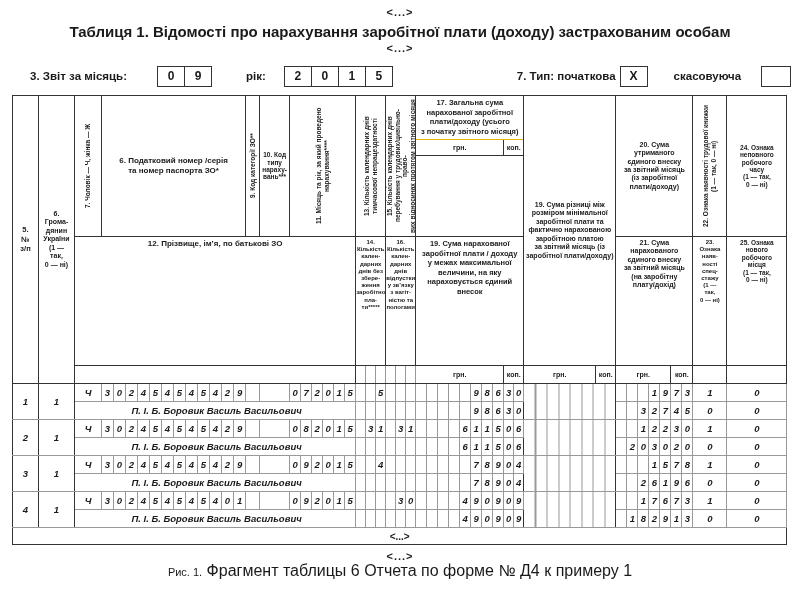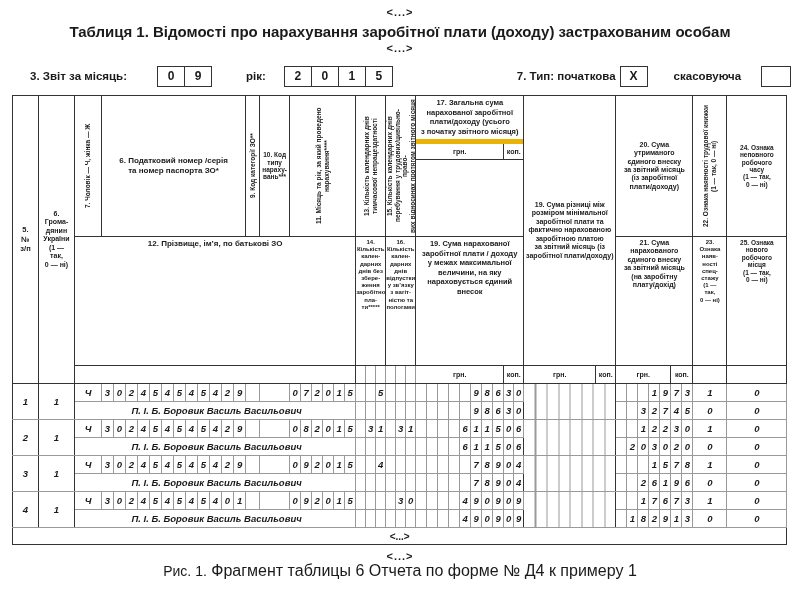--- a/index.html
+++ b/index.html
@@ -30,39 +30,39 @@
   .fs65{font-size:6.5px;line-height:7.4px;}
   .fs6{font-size:6px;line-height:7.2px;}
   .fs7{font-size:7px;line-height:8.4px;}
   .fs75{font-size:7.5px;line-height:9.5px;}
   .fs8{font-size:8px;line-height:10px;}
   .vtop{vertical-align:top !important;padding-top:2px !important;}
   .rot{writing-mode:vertical-rl;transform:rotate(180deg);font-size:6.5px;line-height:7.6px;
        white-space:pre-line;height:134px;margin:0 auto;text-align:center;}
   
   .h17{vertical-align:top !important;}
-  .h17 .t{border-bottom:5px solid #eab308;padding:2px 1px 3px 1px;}
+  .h17 .t{border-bottom:1px solid #eab308;padding:2px 1px 3px 1px;}
   .h17 .gk{display:flex;border-bottom:1px solid #333;height:15px;align-items:center;font-size:7px;}
   .h17 .gk .g{width:87px;border-right:1px solid #333;height:15px;line-height:15px;}
   .h17 .gk .k{flex:1;height:15px;line-height:15px;}
 
   
   tr.l1 td,tr.l2 td{height:17px;border:1px solid #999;font-size:9.5px;font-style:italic;
       font-weight:600;text-align:center;vertical-align:middle;}
   tr.l1 td{border-top:1.6px solid #222;}
   td.b{border-left:1.3px solid #333 !important;}
   td.c5num{font-style:normal;font-weight:400;font-size:13px;border-left:1px solid #333 !important;border-right:1px solid #333 !important;}
   td.c6cit{font-size:10px;border-right:1px solid #333 !important;}
   td.name{text-align:left;padding-left:3px;font-size:11.5px;white-space:nowrap;font-weight:500;}
   td.c19cell{background:repeating-linear-gradient(to right,transparent 0 10.5px,#999 10.5px 11.5px);
       border-left:1.3px solid #333 !important;border-right:1.3px solid #333 !important;}
   tr.erow td{height:16px;border:1px solid #333;border-top:1.6px solid #222;font-weight:bold;font-size:10px;text-align:center;}
 
   .caption{position:absolute;left:0;width:800px;text-align:center;}
-  .cap-small{font-size:14px;}
+  .cap-small{font-size:11px;}
   .cap-main{font-size:16px;}
 </style>
 </head>
 <body>
 
 <div class="center ellipsis" style="margin-top:6px">&lt;...&gt;</div>
 <div class="center doc-title">Таблиця 1. Відомості про нарахування заробітної плати (доходу) застрахованим особам</div>
 <div class="center ellipsis">&lt;...&gt;</div>
 
 <div class="form-row">

